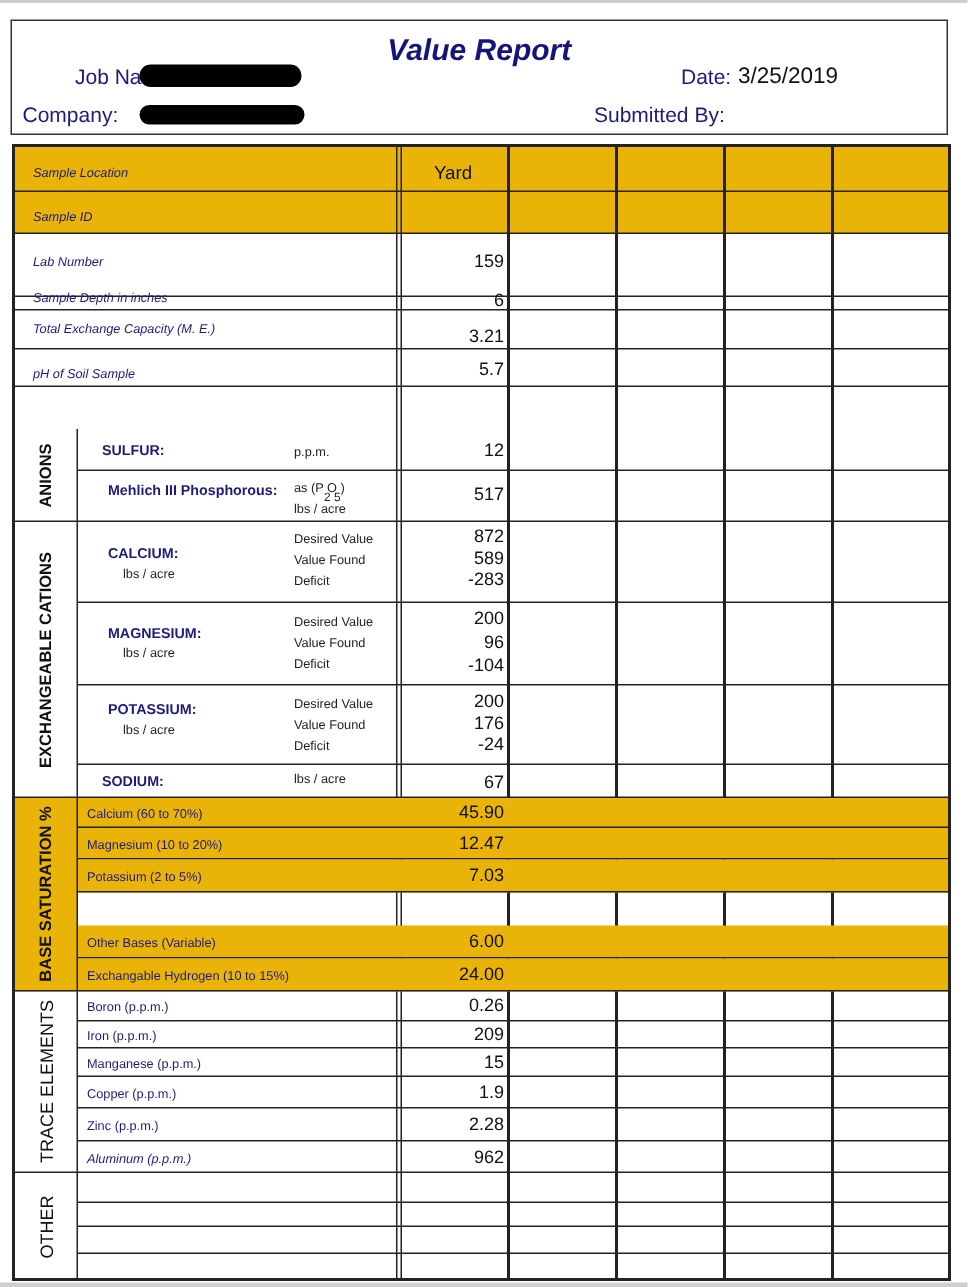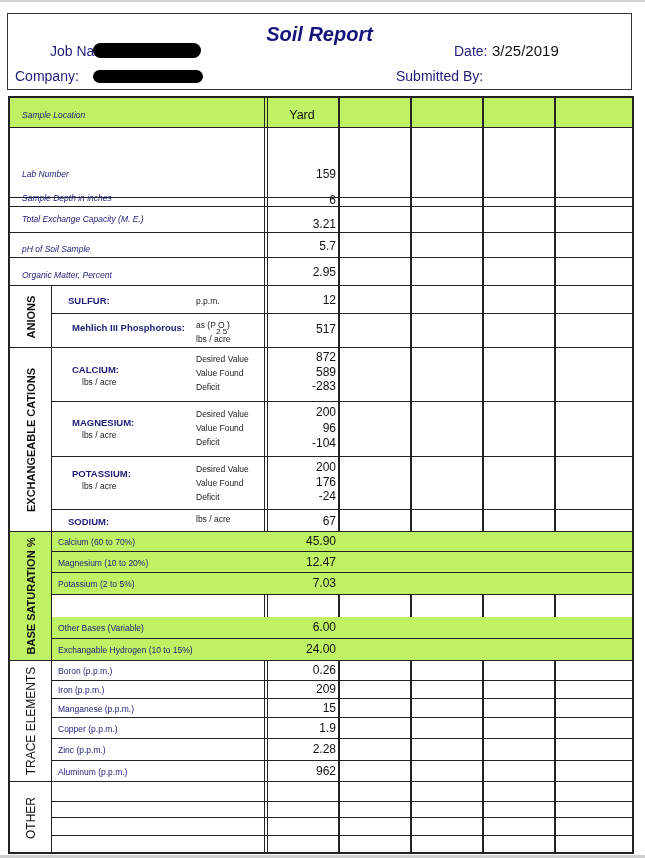--- a/index.html
+++ b/index.html
@@ -6,76 +6,76 @@
   body { width:645px; height:858px; background:#fff; position:relative; overflow:hidden; font-family:"Liberation Sans", sans-serif; }
   .topline { position:absolute; left:0; top:0; width:645px; height:2px; background:#cfcfcf; }
   .botline { position:absolute; left:0; top:855px; width:645px; height:3px; background:#cfcfcf; }
   .header { position:absolute; left:7px; top:13px; width:625px; height:77px; border:1.5px solid #333; box-sizing:border-box; }
   .title { position:absolute; left:0; width:100%; top:9px; text-align:center; font-size:20px; font-weight:bold; font-style:italic; color:#14147a; }
   .hlabel { position:absolute; font-size:14px; color:#1c1c78; }
   .hval { position:absolute; font-size:15px; color:#111; }
   .redact { position:absolute; background:#000; border-radius:8px; }
   .tbl { position:absolute; left:8px; top:96px; width:626px; height:758px; border:2px solid #222; box-sizing:border-box; }
   .row { position:absolute; left:0; box-sizing:border-box; border-bottom:1.5px solid #222; }
-  .shade { background:#bef264; }
+  .shade { background:#eab308; }
   .lbl-it { position:absolute; font-size:8.5px; font-style:italic; color:#1c1c78; }
   .lbl-b { position:absolute; font-size:9.5px; font-weight:bold; color:#1c1c78;margin-left:12px; }
   .lbl-s { position:absolute; font-size:8.5px; color:#1c1c78; }
   .unit { position:absolute; font-size:8.5px; color:#222; }
   .sub { position:absolute; font-size:8.5px; color:#222; line-height:14px; }
   .vstack { position:absolute; right:0; font-size:12px; color:#111; text-align:right; line-height:14.5px; }
   .vline { position:absolute; top:0; bottom:0; width:1.5px; background:#222; }
   .dbl { position:absolute; top:0; bottom:0; width:4px; border-left:1.5px solid #222; border-right:1.5px solid #222; box-sizing:border-box; background:transparent; }
   .group { position:absolute; left:0; width:42px; box-sizing:border-box; border-right:1.5px solid #222; border-bottom:1.5px solid #222; }
   .gtext { position:absolute; left:50%; top:50%; transform:translate(-50%,-50%) rotate(-90deg); white-space:nowrap; font-size:11px; font-weight:bold; color:#111; }
   .gtext.normal { font-weight:normal; font-size:12px; }
   .cellval { position:absolute; width:68px; text-align:right; font-size:12px; color:#111; }
 </style>
 </head>
 <body>
 
 <div class="topline"></div>
 
 <div class="header">
-  <div class="title">Soil Report</div>
+  <div class="title">Value Report</div>
   <div class="hlabel" style="left:7px;top:29px;margin-left:35px;">Job Name:</div>
   <div class="redact" style="left:85px;top:29px;width:108px;height:15px;"></div>
   <div class="hlabel" style="left:7px;top:54px;">Company:</div>
   <div class="redact" style="left:85px;top:56px;width:110px;height:13px;"></div>
   <div class="hlabel" style="left:446px;top:29px;">Date:</div>
   <div class="hval" style="left:484px;top:28px;">3/25/2019</div>
   <div class="hlabel" style="left:388px;top:54px;">Submitted By:</div>
   <div class="hval" style="left:480px;top:54px;"></div>
 </div>
 
 <div class="tbl">
 
   <div class="row shade" style="top:0;height:30px;width:100%;">
     <span class="lbl-it" style="left:12px;top:12px;">Sample Location</span>
     <span class="cellval" style="left:258px;top:10px;text-align:center;font-size:12.5px;">Yard</span>
   </div>
+  <div class="row shade" style="top:30px;height:28px;width:100%;">
+    <span class="lbl-it" style="left:12px;top:11px;">Sample ID</span>
+    <span class="cellval" style="left:258px;top:8px;"></span>
+  </div>
   <div class="row" style="top:58px;height:42px;width:100%;">
     <span class="lbl-it" style="left:12px;top:13px;">Lab Number</span>
     <span class="cellval" style="left:258px;top:11px;">159</span>
   </div>
   <div class="row" style="top:85px;height:24px;width:100%;padding-left:23px;">
     <span class="lbl-it" style="left:12px;top:10px;">Sample Depth in inches</span>
     <span class="cellval" style="left:258px;top:10px;">6</span>
   </div>
   <div class="row" style="top:109px;height:26px;width:100%;">
     <span class="lbl-it" style="left:12px;top:7px;font-style:italic;">Total Exchange Capacity (M. E.)</span>
     <span class="cellval" style="left:258px;top:10px;">3.21</span>
   </div>
   <div class="row" style="top:135px;height:25px;width:100%;">
     <span class="lbl-it" style="left:12px;top:11px;">pH of Soil Sample</span>
     <span class="cellval" style="left:258px;top:6px;">5.7</span>
-  </div>
-  <div class="row" style="top:160px;height:28px;width:100%;">
-    <span class="lbl-it" style="left:12px;top:12px;">Organic Matter, Percent</span>
-    <span class="cellval" style="left:258px;top:7px;">2.95</span>
   </div>
 
   <div class="group" style="top:188px;height:62px;">
     <span class="gtext">ANIONS</span>
   </div>
   <div class="row" style="top:188px;height:28px;left:42px;right:0;">
     <span class="lbl-b" style="left:4px;top:9px;">SULFUR:</span>
     <span class="unit" style="left:144px;top:10px;">p.p.m.</span>
     <span class="cellval" style="left:216px;top:7px;">12</span>
   </div>
@@ -196,21 +196,21 @@
     </div>
     <div class="row" style="top: 620px; height: 21px; left: 42px; right: 0px;">
       <span class="lbl-s" style="left: 6px; top: 5.5px;">Copper (p.p.m.)</span>
       <span class="cellval" style="left: 216px; top: 2.5px;">1.9</span>
     </div>
     <div class="row" style="top: 641px; height: 22px; left: 42px; right: 0px;">
       <span class="lbl-s" style="left: 6px; top: 6px;">Zinc (p.p.m.)</span>
       <span class="cellval" style="left: 216px; top: 3px;">2.28</span>
     </div>
     <div class="row" style="top: 663px; height: 21px; left: 42px; right: 0px;">
-      <span class="lbl-s" style="left: 6px; top: 5.5px;">Aluminum (p.p.m.)</span>
+      <span class="lbl-s" style="left: 6px; top: 5.5px; font-style: italic;">Aluminum (p.p.m.)</span>
       <span class="cellval" style="left: 216px; top: 2.5px;">962</span>
     </div>
     <div class="row" style="top: 684px; height: 20px; left: 42px; right: 0px;"></div>
     <div class="row" style="top: 704px; height: 16px; left: 42px; right: 0px;"></div>
     <div class="row" style="top: 720px; height: 18px; left: 42px; right: 0px;"></div>
     <div class="row" style="top: 738px; height: 18px; left: 42px; right: 0px; border-bottom: none;"></div>
   </div>
 
 <div class="botline"></div>
 

